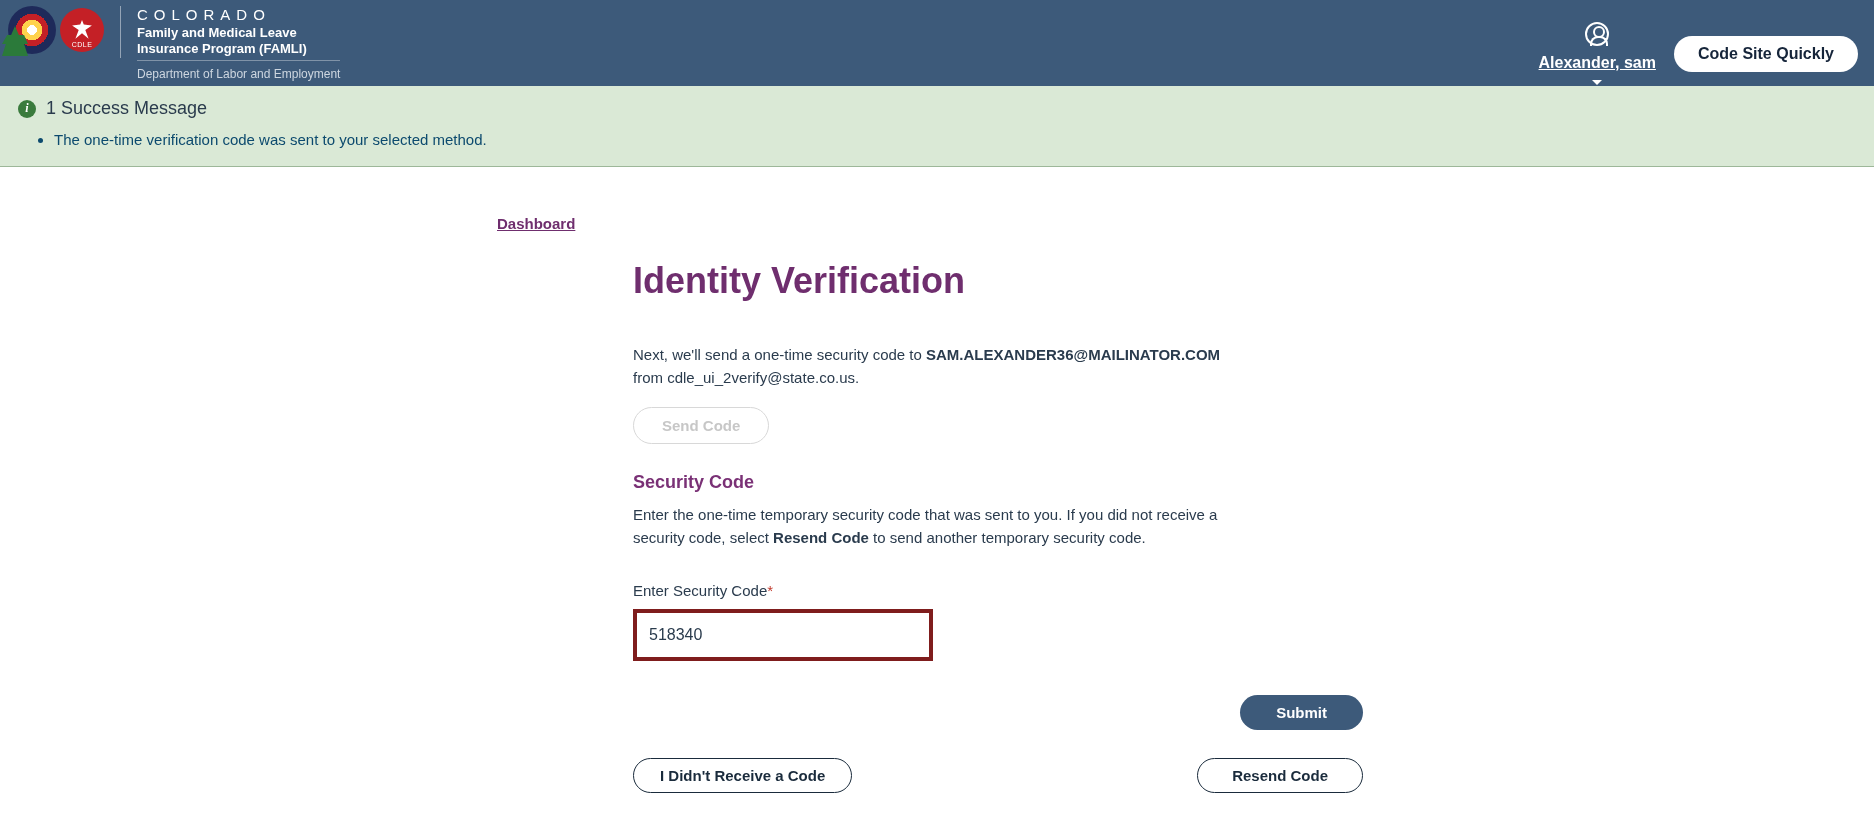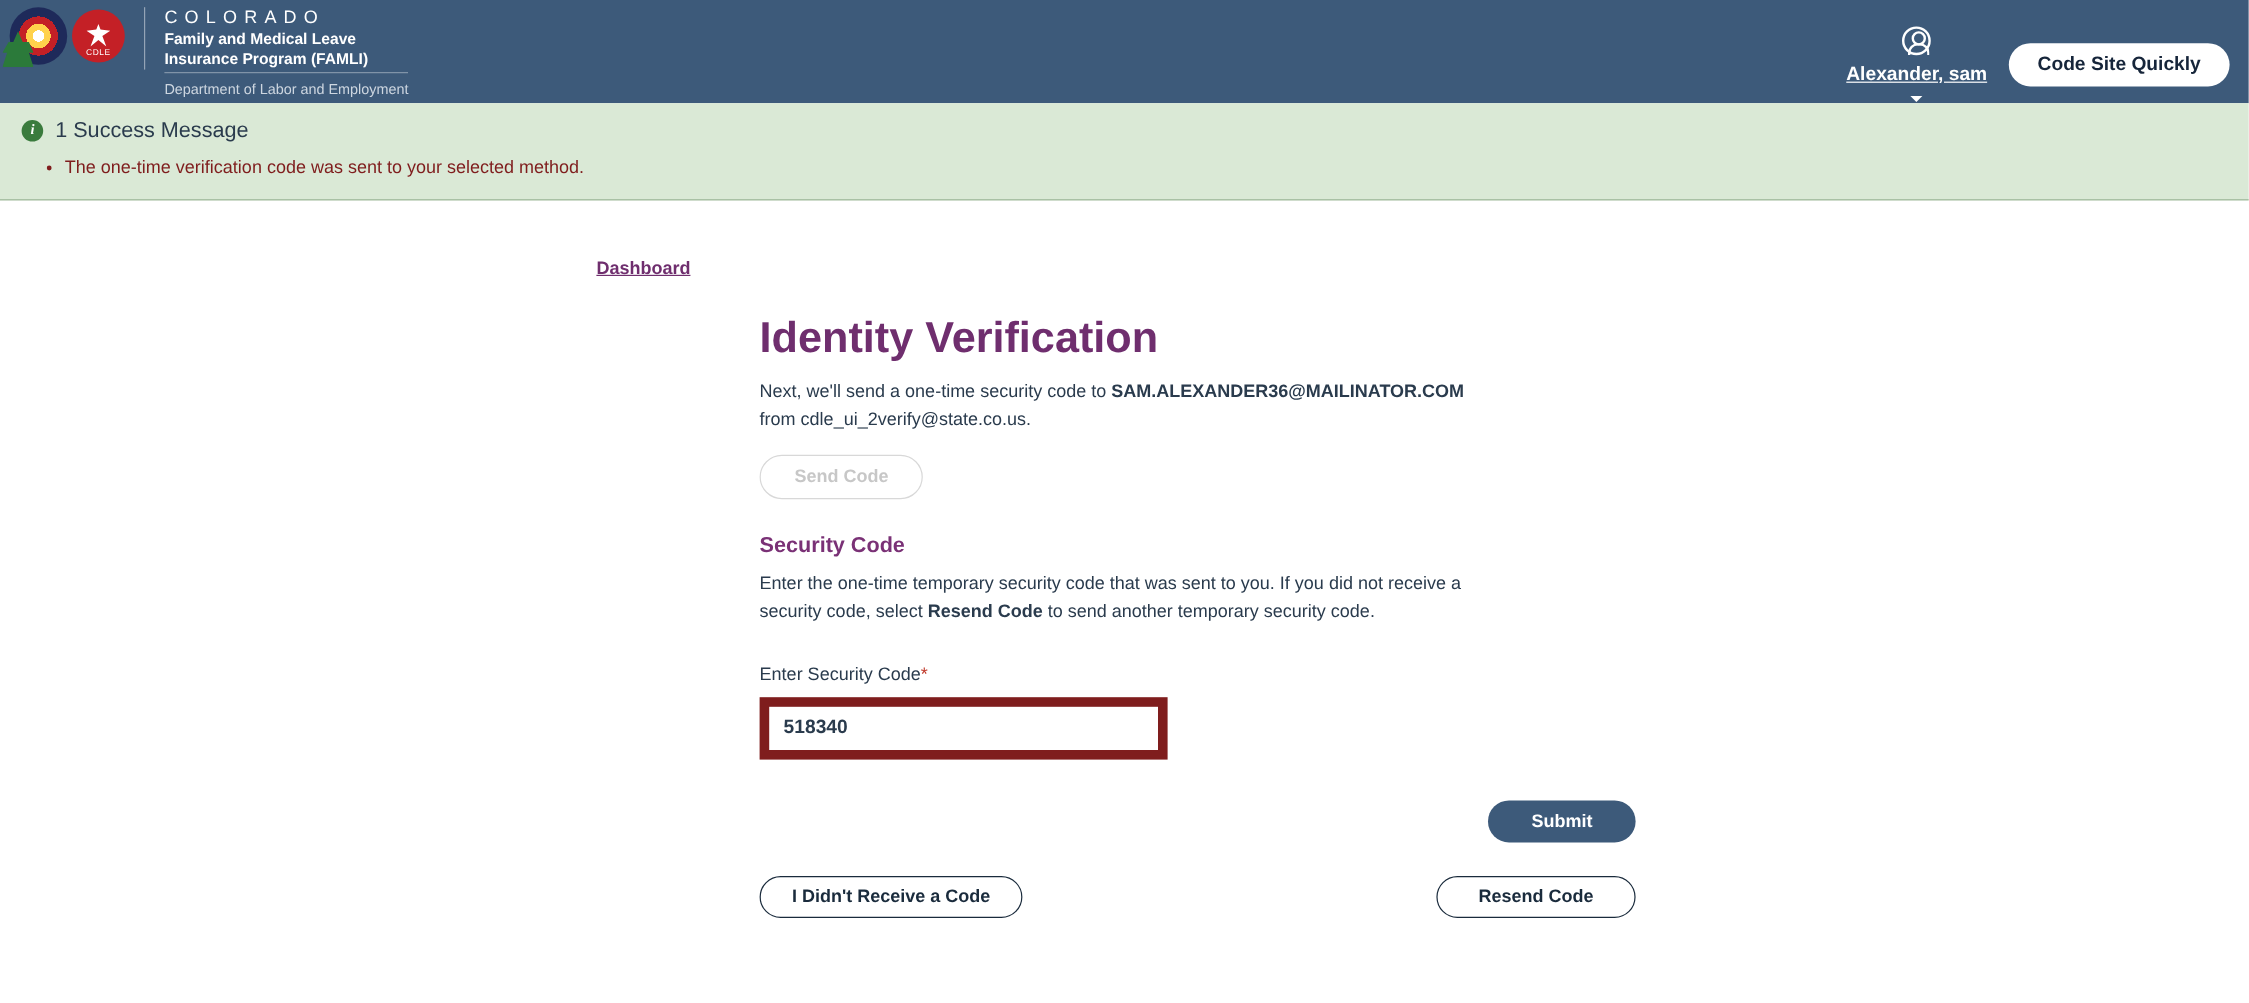--- a/index.html
+++ b/index.html
@@ -168,21 +168,21 @@
     font-size: 12px; font-weight: 700;
     font-style: italic;
     font-family: Georgia, serif;
   }
   .alert ul {
     margin: 12px 0 0 26px;
     padding-left: 10px;
   }
   .alert li {
     font-size: 15px;
-    color: #7f1d1d;
+    color: #0c4a6e;
   }
   
   .wrap {
     max-width: 880px;
     margin: 0 auto;
     padding: 48px 0 40px 0;
   }
   .breadcrumb a {
     color: #6f2e6e;
     font-weight: 700;
@@ -192,21 +192,21 @@
   .content {
     padding-left: 136px;
   }
   h1.page-title {
     color: #6f2e6e;
     font-size: 36px;
     margin-top: 28px;
     font-weight: 700;
   }
   .intro {
-    margin-top: 14px;
+    margin-top: 42px;
     font-size: 15px;
     color: #2a3b4d;
     line-height: 1.5;
     max-width: 620px;
   }
   .intro b { font-weight: 700; }
   .send-btn {
     margin-top: 18px;
     background: #fff;
     color: #c7c7c7;
@@ -233,28 +233,27 @@
   }
   .section-desc b { font-weight: 700; }
   .field-label {
     margin-top: 32px;
     font-size: 15px;
     color: #2a3b4d;
   }
   .req { color: #c0392b; }
   .code-input {
     margin-top: 10px;
-    width: 340px;
+    width: 300px;
     height: 52px;
-    border: 8px solid #7f1d1d;
+    border: 4px solid #7f1d1d;
     padding: 0 12px;
     font-size: 16px;
     font-family: inherit;
     color: #2a3b4d;
-    font-weight: bold;
   }
   .btn-row {
     margin-top: 34px;
     display: flex;
     justify-content: flex-end;
     max-width: 730px;
   }
   .primary-btn {
     background: #3d5a7a;
     color: #fff;

